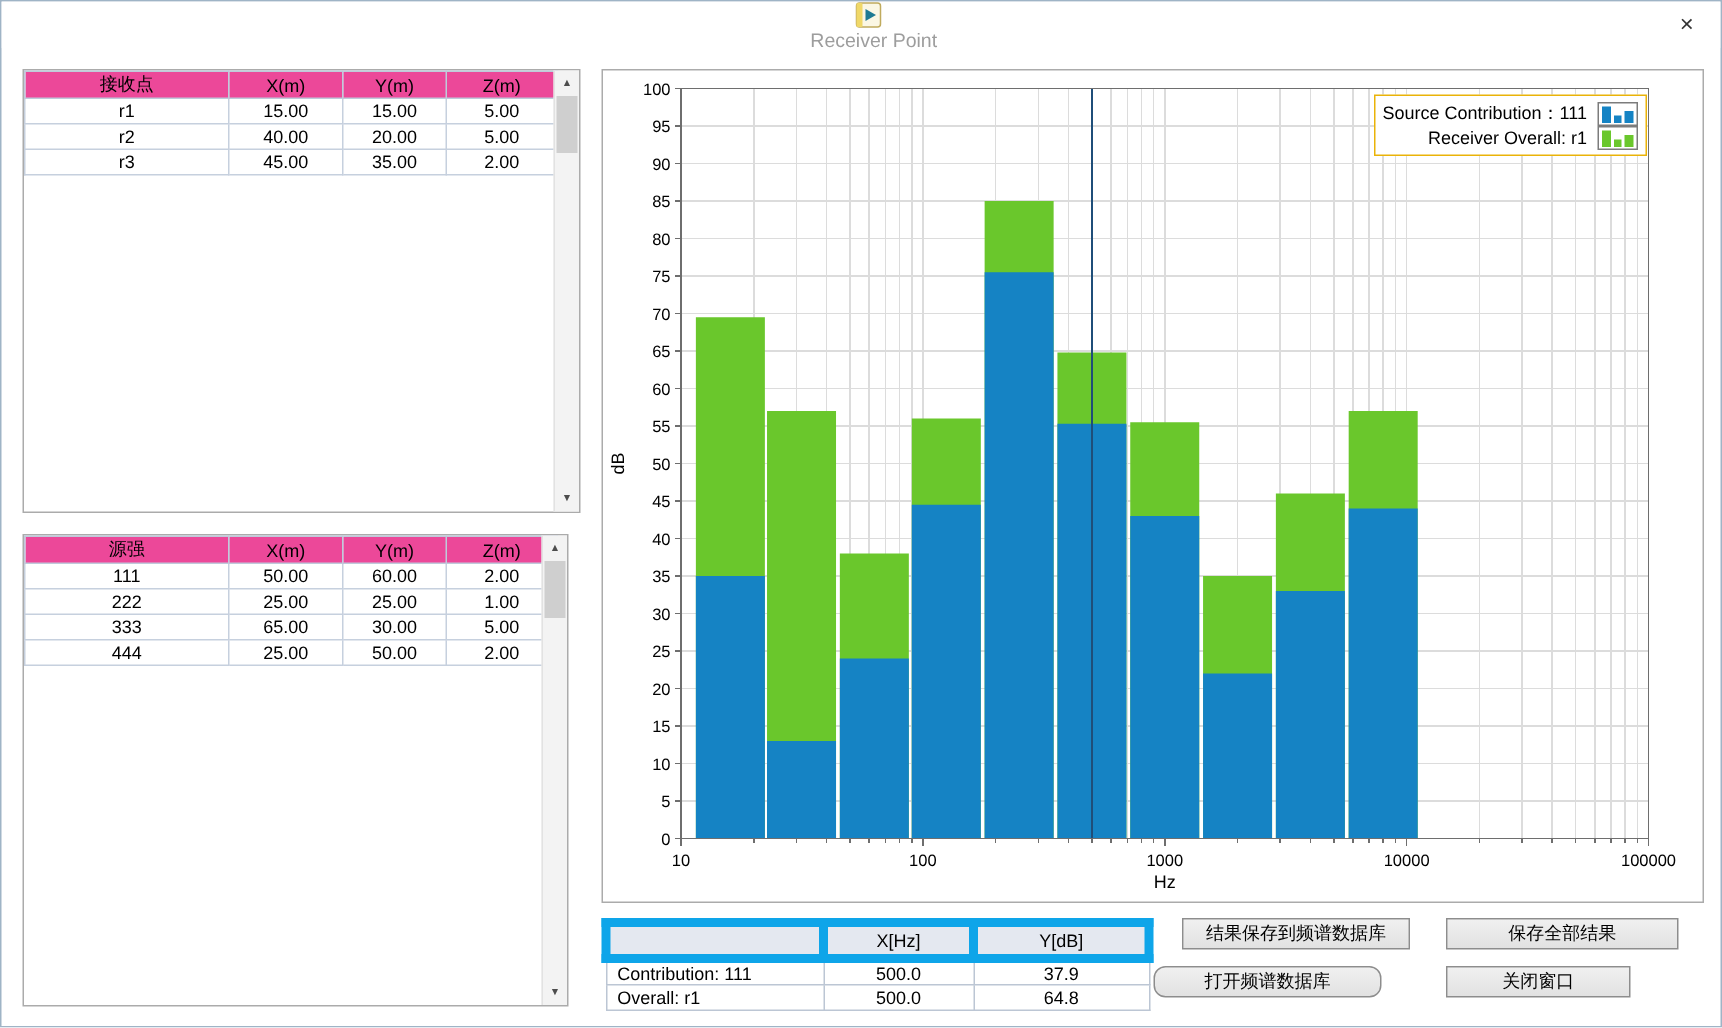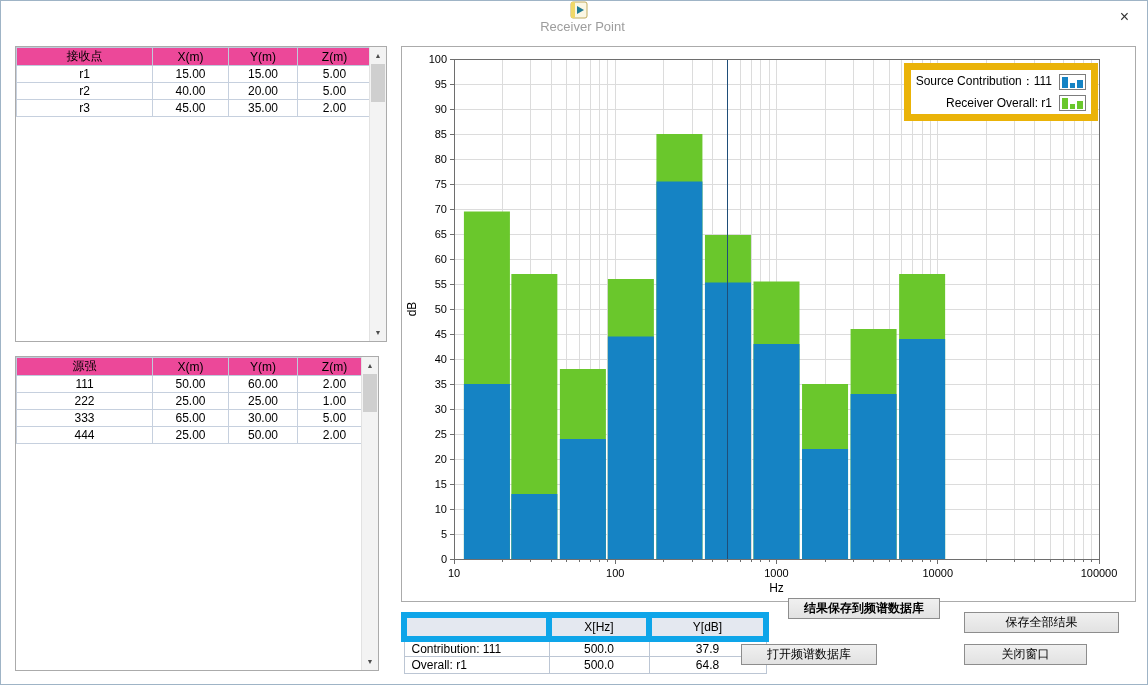--- a/index.html
+++ b/index.html
@@ -24,36 +24,36 @@
   table.lvtable td { height:17px; border:1px solid #c6d0de; text-align:center; color:#000; padding:0 3px; background:#fff; }
 
   
   .vscroll { position:absolute; top:0; right:0; bottom:0; width:17px; background:#f3f3f3; border-left:1px solid #e2e2e2; }
   .scroll-btn { height:17px; display:flex; align-items:center; justify-content:center; font-size:7px; color:#4d4d4d; }
   .scroll-btn.down { position:absolute; bottom:0; left:0; right:0; }
   .scroll-thumb { position:absolute; top:17px; left:1px; right:1px; height:38px; background:#cfcfcf; }
 
   
   #chart-svg { display:block; }
-  .legend { position:absolute; top:16px; right:37px; border:7px solid #eab308; background:#fff; padding:3px 5px; display:flex; flex-direction:column; gap:5px; font-size:12px; }
+  .legend { position:absolute; top:16px; right:37px; border:1px solid #eab308; background:#fff; padding:3px 5px; display:flex; flex-direction:column; gap:0; font-size:12px; }
   .legend-row { display:flex; align-items:center; justify-content:flex-end; gap:7px; }
   .glyph { width:27px; height:16px; border:1px solid #7c7c7c; background:#fff; display:flex; align-items:flex-end; justify-content:center; gap:2px; padding:1px 2px; }
   .gbar { display:inline-block; width:6px; background:#999; }
 
   
   table.readout { position:absolute; left:400px; top:611px; border-collapse:collapse; table-layout:fixed; width:362px; font-size:12px; background:#fff; }
   table.readout th { background:#e4e8f0; font-weight:normal; height:24px; border:6px solid #0ea5e9; text-align:center; }
   table.readout td { height:17px; border:1px solid #bcc6d4; text-align:center; padding:0 4px; }
   table.readout td:first-child { text-align:left; padding-left:7px; }
 
   
   .btn { position:absolute; height:21px; background:linear-gradient(#f0f0f0,#e2e2e2); border:1px solid #8d8d8d; font-size:12px; color:#000; font-family:"Liberation Sans",sans-serif; cursor:default; }
-  .btn-save-db  { left:787px; top:597px; width:152px;font-weight:bold; }
+  .btn-save-db  { left:787px; top:611px; width:152px; }
   .btn-save-all { left:963px; top:611px; width:155px; }
-  .btn-open-db  { left:740px; top:643px; width:136px; }
+  .btn-open-db  { left:768px; top:643px; width:152px;border-radius:8px; }
   .btn-close    { left:963px; top:643px; width:123px; }
 </style>
 </head>
 <body>
 
 <div class="window">
 
   <div class="titlebar">
     <span class="lv-icon">
       <svg width="18" height="18" viewBox="0 0 18 18">

